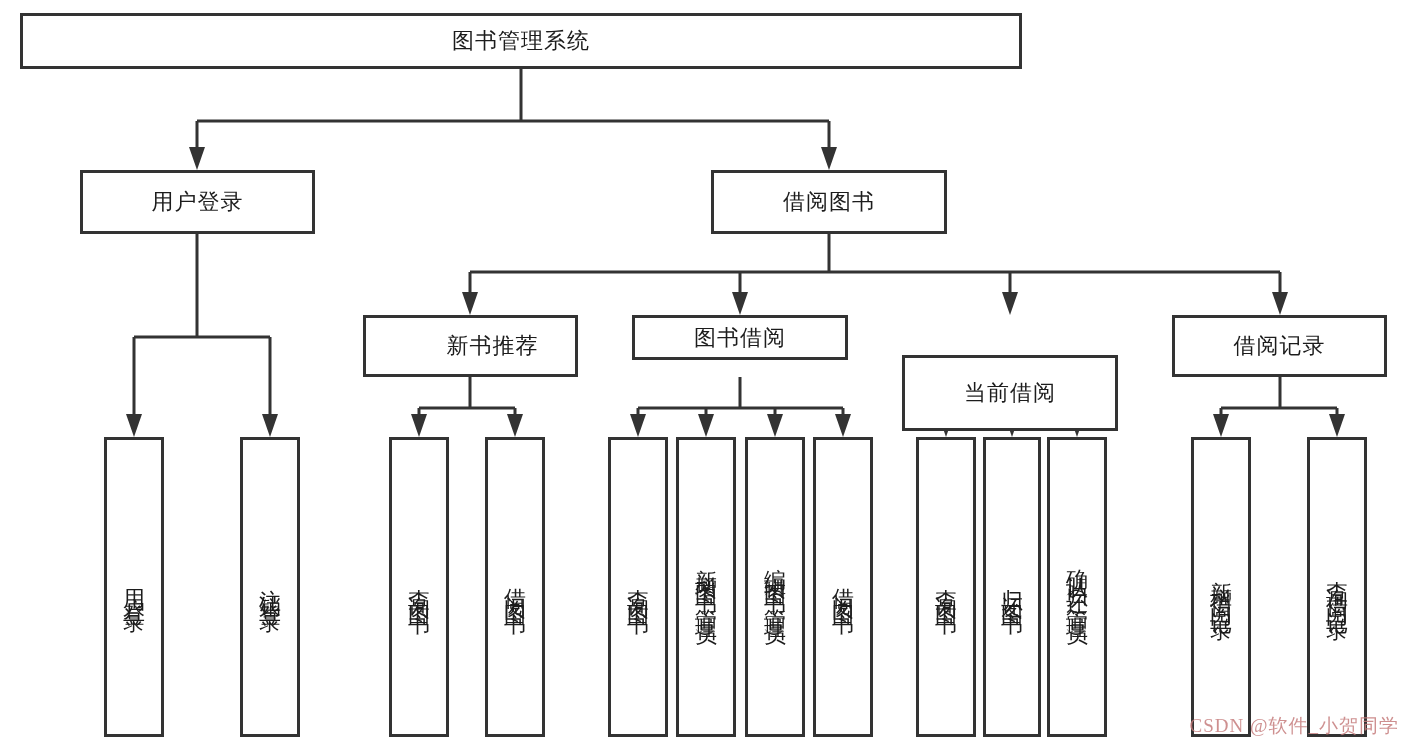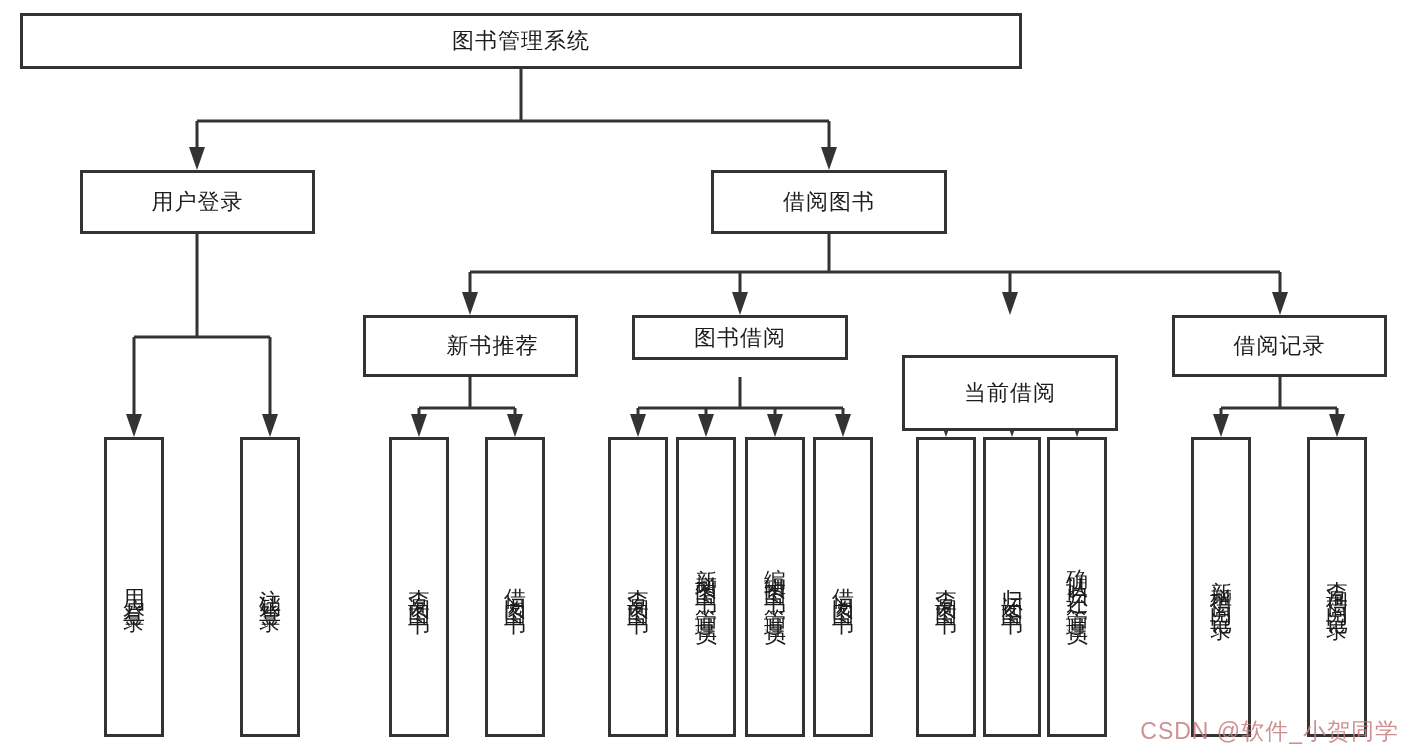--- a/index.html
+++ b/index.html
@@ -46,26 +46,27 @@
     text-orientation: mixed;
     font-size: 22px;
     letter-spacing: 8px;
     color: #1c1c1c;
     white-space: nowrap;
     line-height: 1;
   }
   .watermark {
     position: absolute;
     right: 6px;
-    bottom: 0;
-    font-size: 23px;
+    bottom: 8px;
+    font-size: 19px;
     letter-spacing: 1px;
     color: rgba(197, 125, 125, 0.85);
     z-index: 5;
     pointer-events: none;
+    font-family: Liberation Serif, serif;
   }
 </style>
 </head>
 <body>
 
 <div id="canvas">
 
   <svg id="connectors" viewBox="0 0 1405 747" xmlns="http://www.w3.org/2000/svg">
     <g stroke="#333333" stroke-width="3" fill="none">
 

